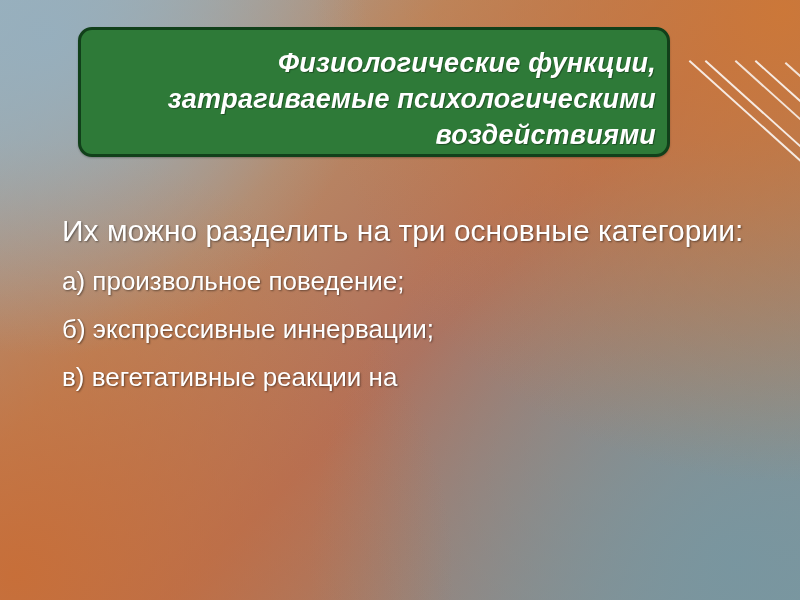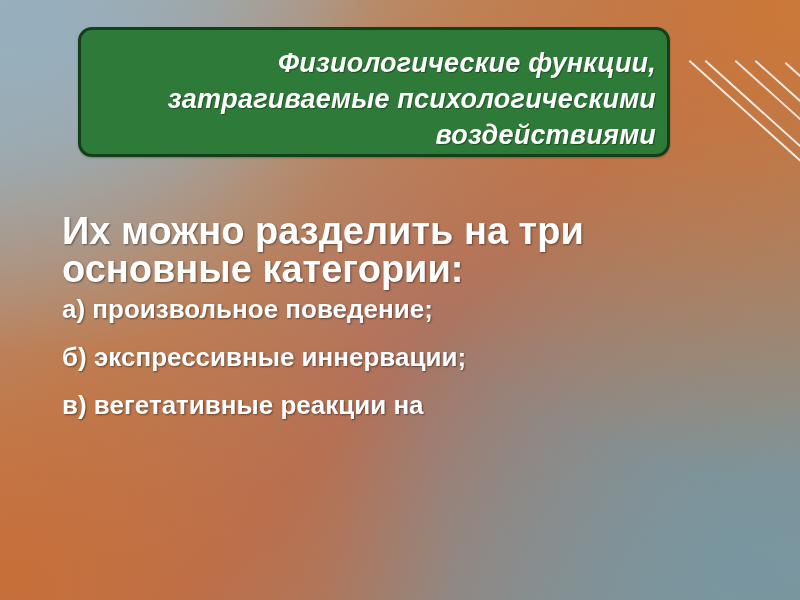--- a/index.html
+++ b/index.html
@@ -78,30 +78,30 @@
   .body-text {
     position: absolute;
     left: 62px;
     top: 212px;
     width: 700px;
     color: #ffffff;
     text-shadow: 1px 1px 2px rgba(0,0,0,0.45);
   }
 
   .lead {
-    font-size: 38px;
-    font-weight: bold;
+    font-size: 30px;
+    font-weight: normal;
     line-height: 38px;
-    margin: 0 0 4px 0;
+    margin: 0 0 14px 0;
     max-width: 690px;
   }
 
   .item {
     font-size: 26px;
-    font-weight: bold;
+    font-weight: normal;
     line-height: 34px;
     margin: 0 0 14px 0;
   }
 
   .item .cont {
     display: block;
     padding-left: 32px;
   }
 </style>
 </head>

